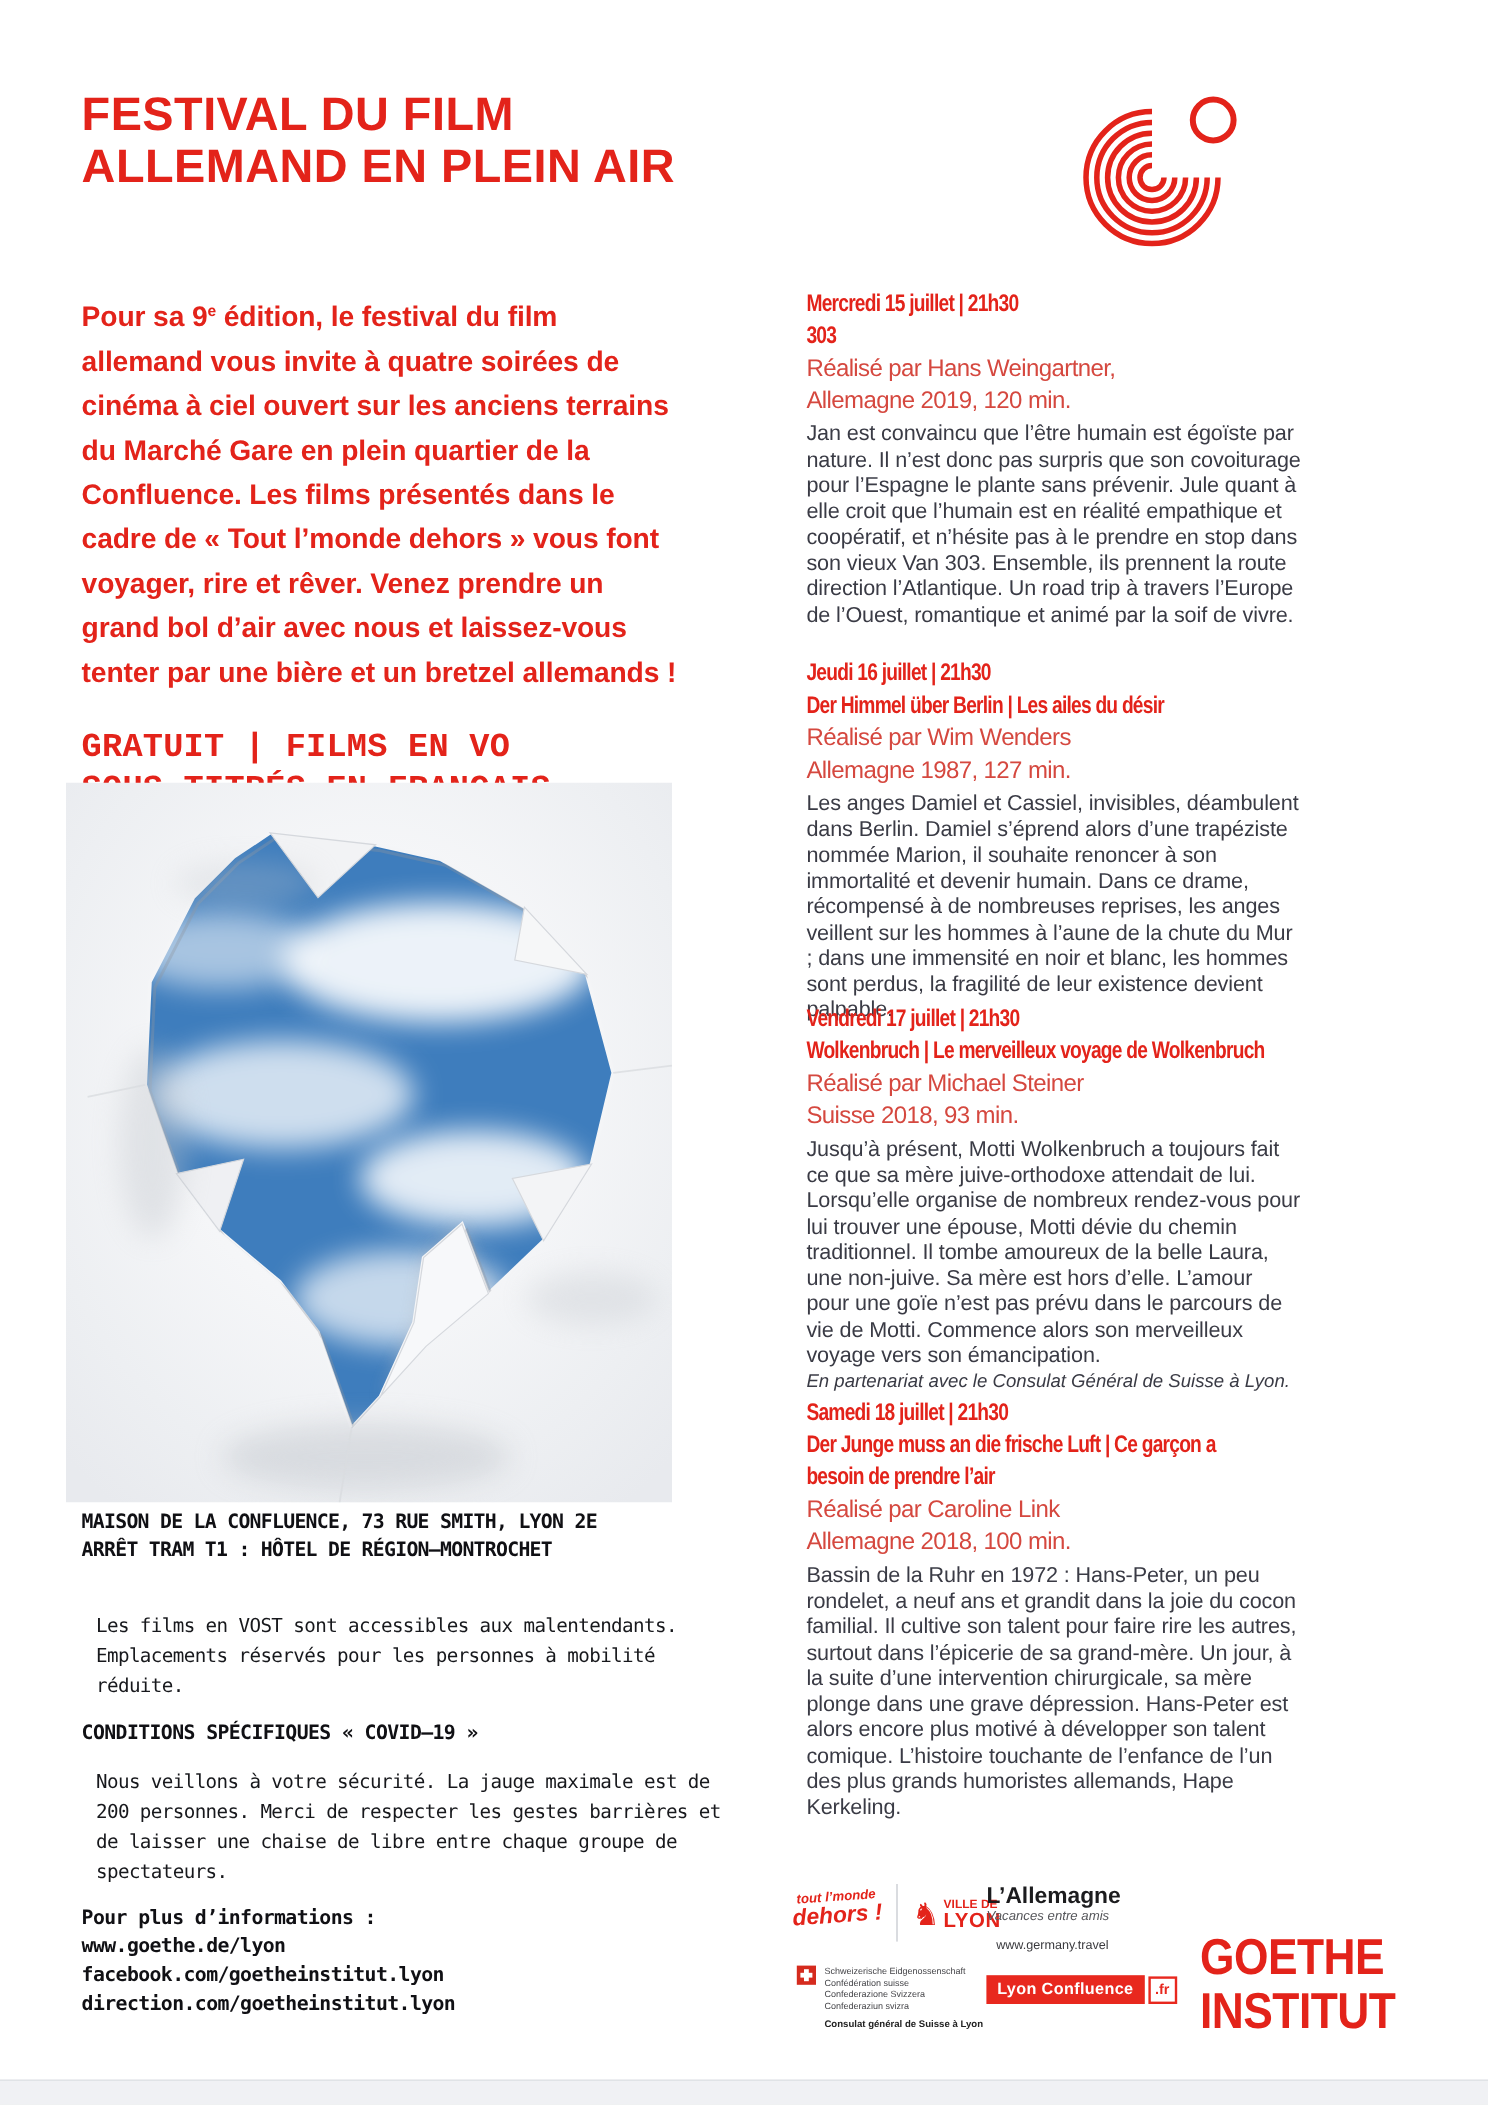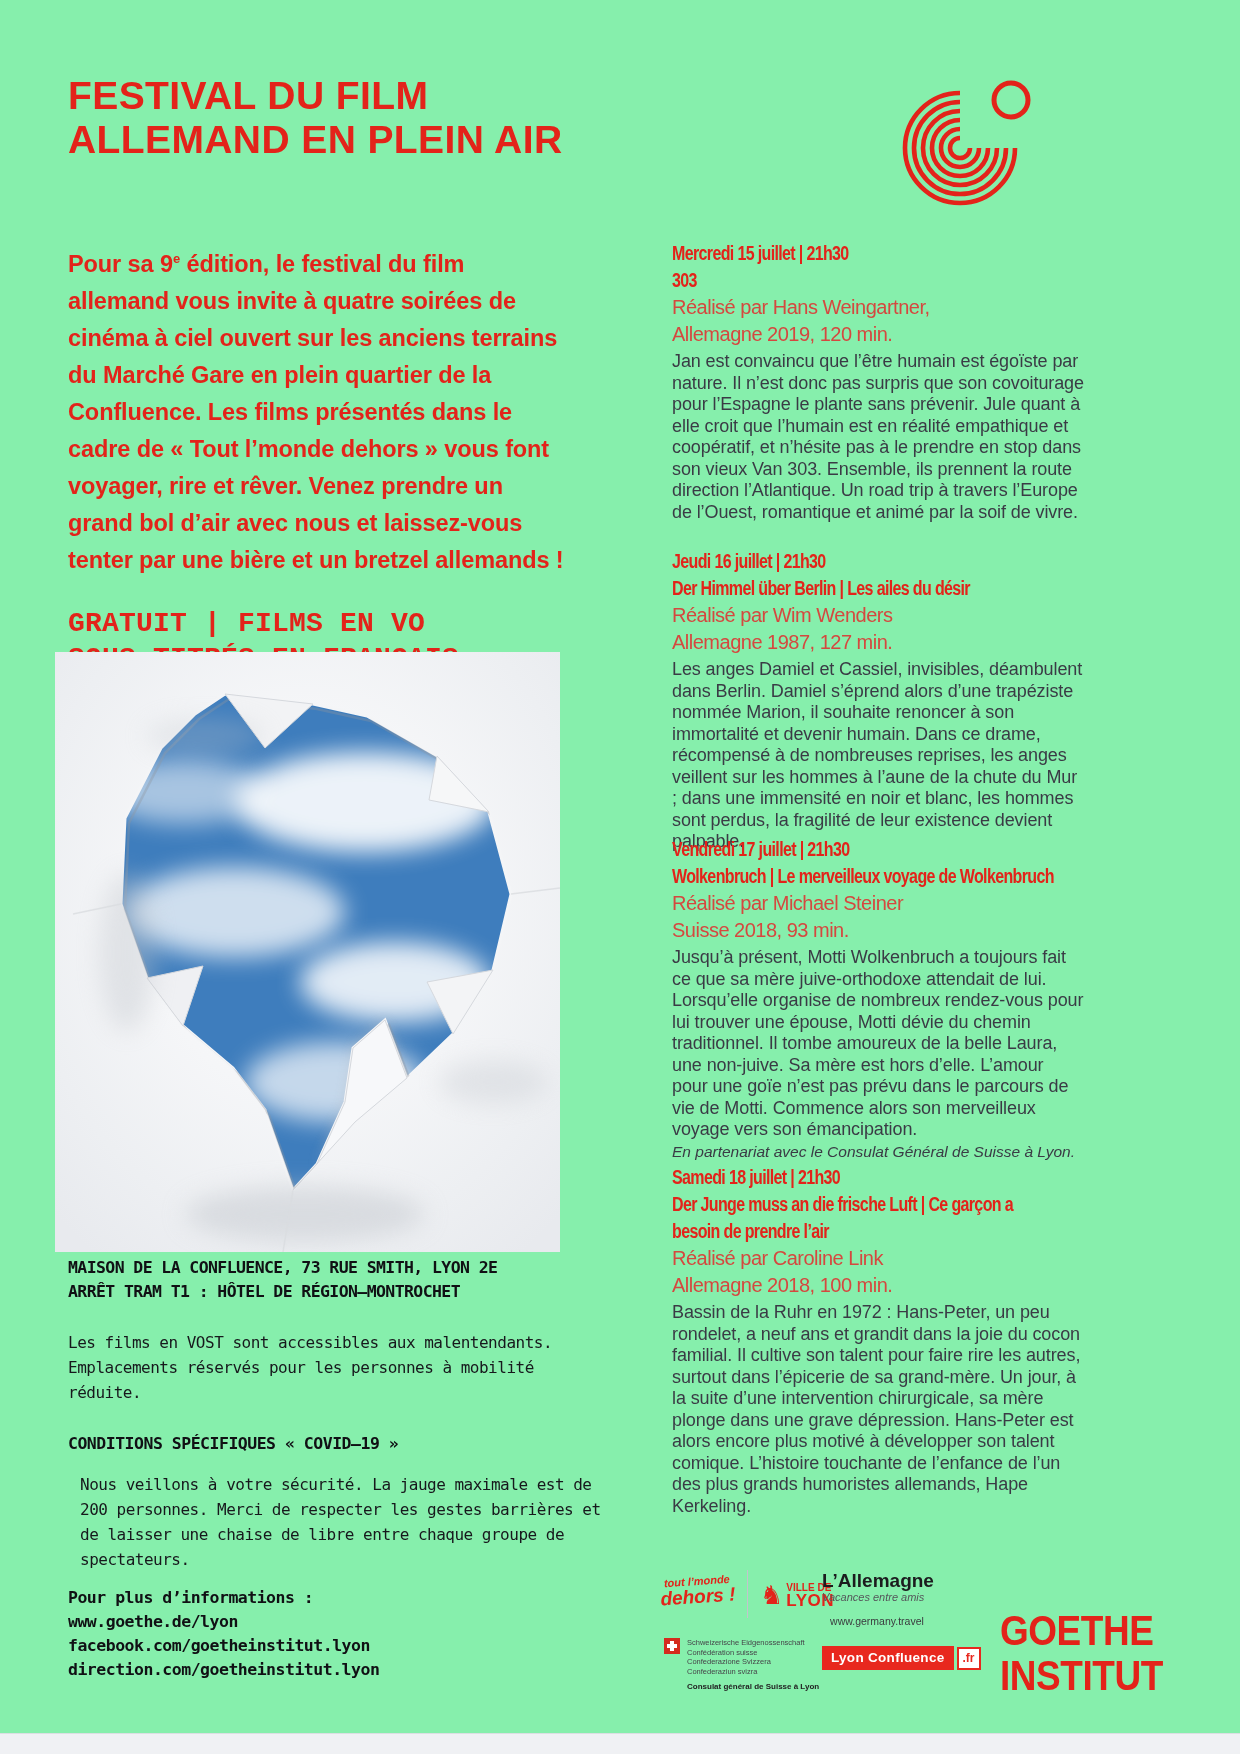--- a/index.html
+++ b/index.html
@@ -1,16 +1,16 @@
 <!DOCTYPE html>
 <html><head>
 <meta charset="utf-8">
 <style>
   html,body{margin:0;padding:0;background:#d4d6da;}
-  .poster{position:relative;width:1240px;height:1754px;margin:0 auto;background:#86efac;
+  .poster{position:relative;width:1240px;height:1754px;margin:0 auto;background:#ffffff;
           overflow:hidden;font-family:"Liberation Sans",sans-serif;}
   
   .main-title{position:absolute;left:68px;top:74px;color:#e3231a;font-size:39px;line-height:1.14;
               font-weight:800;letter-spacing:.4px;}
   .goethe-logo{position:absolute;left:893px;top:68px;width:150px;height:150px;}
   .intro{position:absolute;left:68px;top:240px;width:500px;color:#e3231a;font-size:23.5px;
          line-height:37px;font-weight:700;letter-spacing:-.1px;}
   .intro sup{font-size:13px;}
   .free{position:absolute;left:68px;top:606px;color:#e3231a;font-size:28px;line-height:35px;
         font-weight:800;letter-spacing:.2px;font-family:Liberation Mono, monospace;}
@@ -152,21 +152,21 @@
       <path d="M66,252 L18,262" fill="none"></path>
       <path d="M238,538 L228,600" fill="none"></path>
     </g>
   </svg>
 
   <div class="venue mono">
     <div>MAISON DE LA CONFLUENCE, 73 RUE SMITH, LYON 2E</div>
     <div>ARRÊT TRAM T1 : HÔTEL DE RÉGION–MONTROCHET</div>
   </div>
 
-  <p class="access mono" style="margin:0">Les films en VOST sont accessibles aux malentendants. Emplacements réservés pour les personnes à mobilité réduite.</p>
+  <p class="access mono" style="margin:12px">Les films en VOST sont accessibles aux malentendants. Emplacements réservés pour les personnes à mobilité réduite.</p>
 
   <div class="covid-h mono">CONDITIONS SPÉCIFIQUES « COVID–19 »</div>
   <p class="covid-t mono" style="margin:12px">Nous veillons à votre sécurité. La jauge maximale est de 200 personnes. Merci de respecter les gestes barrières et de laisser une chaise de libre entre chaque groupe de spectateurs.</p>
 
   <div class="info mono">
     <div>Pour plus d’informations :</div>
     <a>www.goethe.de/lyon</a>
     <a>facebook.com/goetheinstitut.lyon</a>
     <a>direction.com/goetheinstitut.lyon</a>
   </div>

